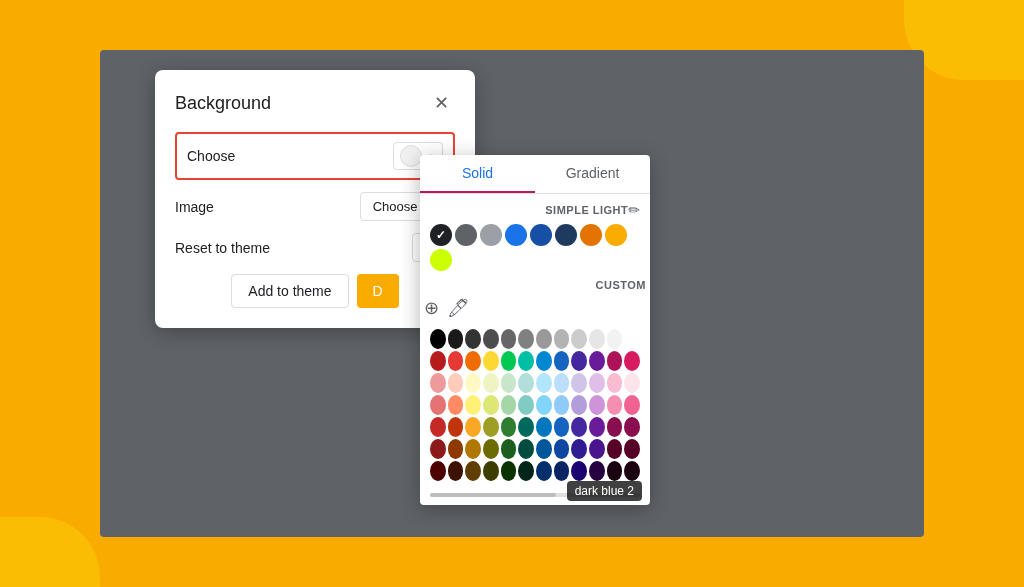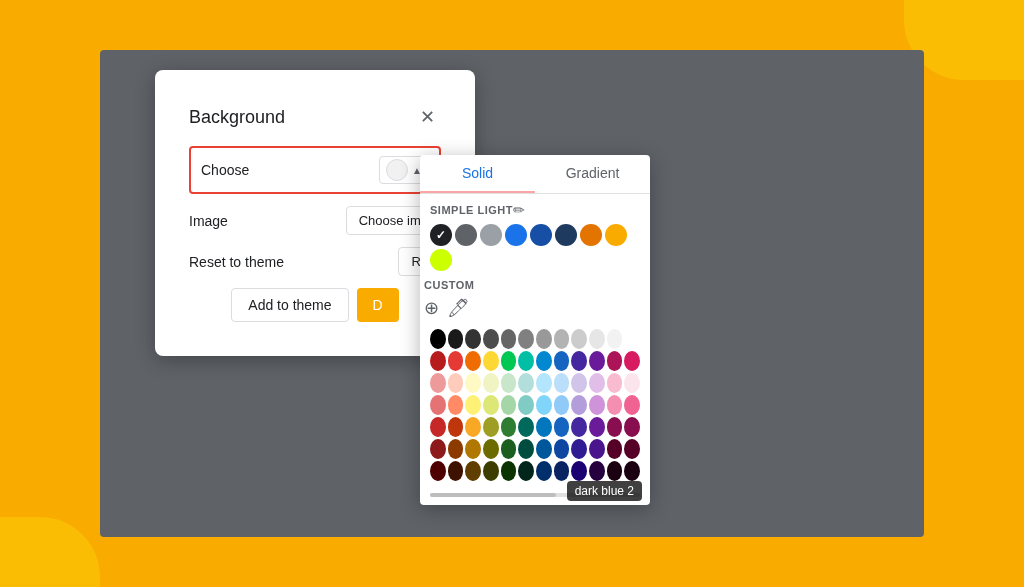--- a/index.html
+++ b/index.html
@@ -43,21 +43,21 @@
     }
 
     
     .bg-dialog {
       position: absolute;
       top: 70px; left: 155px;
       width: 320px;
       background: #fff;
       border-radius: 8px;
       box-shadow: 0 4px 20px rgba(0,0,0,0.3);
-      padding: 34px;
+      padding: 20px;
       z-index: 10;
     }
 
     .dialog-header {
       display: flex;
       align-items: center;
       justify-content: space-between;
       margin-bottom: 16px;
     }
 
@@ -188,33 +188,33 @@
       flex: 1;
       text-align: center;
       padding: 10px 0;
       font-size: 14px;
       cursor: pointer;
       color: #5f6368;
     }
 
     .picker-tab.active {
       color: #1a73e8;
-      border-bottom: 2px solid #fca5a5;
+      border-bottom: 2px solid #be185d;
       font-weight: 500;
       text-align: center;
     }
 
     .picker-section {
       padding: 8px 10px 4px;
     }
 
     .section-header {
       display: flex;
       align-items: center;
-      justify-content: flex-start;
+      justify-content: flex-end;
       margin-bottom: 6px;
     }
 
     .section-title {
       font-size: 11px;
       font-weight: 600;
       color: #5f6368;
       letter-spacing: 0.5px;
     }
 

